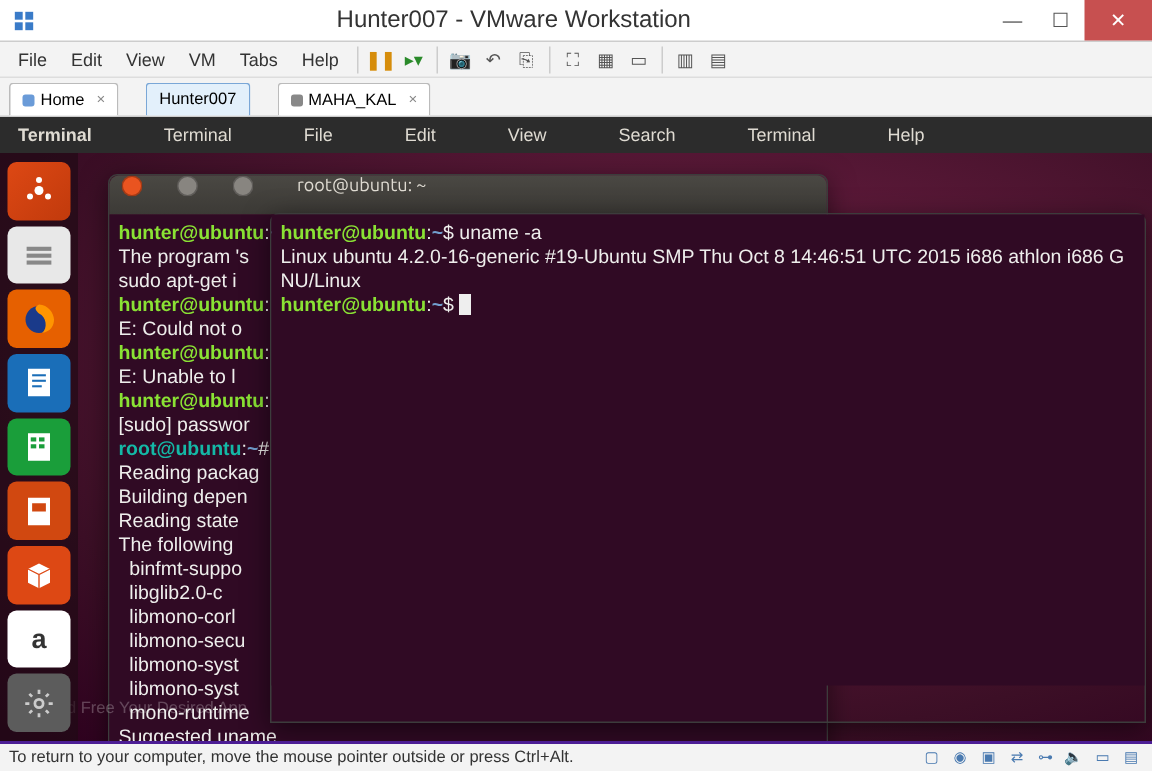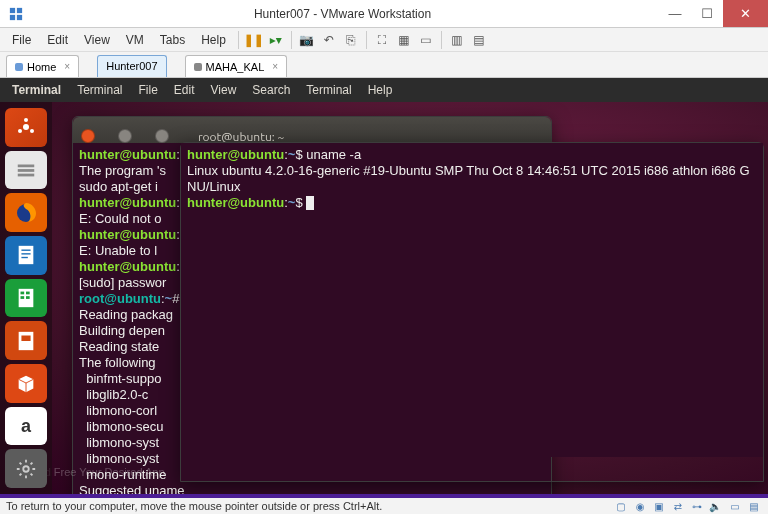--- a/index.html
+++ b/index.html
@@ -2,21 +2,21 @@
 <html><head>
 <meta charset="utf-8">
 <style>
 * { margin: 0; padding: 0; box-sizing: border-box; font-family: "Segoe UI", Tahoma, sans-serif; }
 body { width: 768px; height: 514px; overflow: hidden; background: #fff; position: relative; }
 
 
 .win-titlebar { height: 28px; background: #fff; border-bottom: 1px solid #ccc; display: flex; align-items: center; position: relative; }
 .win-icon { width: 20px; height: 20px; margin-left: 6px; display: flex; align-items: center; justify-content: center; }
 .win-icon svg { width: 14px; height: 14px; }
-.win-title { flex: 1; text-align: center; font-size: 12px; color: #333; }
+.win-title { flex: 1; text-align: center; font-size: 16px; color: #333; }
 .win-controls { display: flex; height: 100%; }
 .win-btn { width: 32px; height: 100%; display: flex; align-items: center; justify-content: center; font-size: 13px; cursor: pointer; }
 .win-btn-close { background: #c75050; color: #fff; width: 45px; }
 .win-btn-min, .win-btn-max { color: #555; }
 
 
 .vm-menubar { height: 24px; background: #f3f3f3; border-bottom: 1px solid #ddd; display: flex; align-items: center; padding: 0 4px; gap: 0; }
 .vm-menu-item { padding: 2px 8px; font-size: 12px; color: #333; cursor: pointer; }
 .vm-toolbar-sep { width: 1px; height: 18px; background: #ccc; margin: 0 4px; }
 .vm-tool-btn { width: 22px; height: 20px; display: flex; align-items: center; justify-content: center; cursor: pointer; color: #555; font-size: 12px; }
@@ -26,59 +26,59 @@
 
 .vm-tabs { height: 26px; background: #f3f3f3; border-bottom: 1px solid #ccc; display: flex; align-items: flex-end; padding: 0 6px; gap: 18px; }
 .vm-tab { height: 22px; background: #fff; border: 1px solid #bbb; border-bottom: none; border-radius: 3px 3px 0 0; display: flex; align-items: center; padding: 0 8px; font-size: 11px; cursor: pointer; gap: 4px; }
 .vm-tab.active { background: #e3f0fb; border-color: #7aa7d7; flex-direction: column; }
 .tab-close { color: #888; font-size: 10px; margin-left: 4px; cursor: pointer; }
 .tab-icon { width: 8px; height: 8px; border-radius: 2px; }
 
 
 .vm-viewport { height: 416px; background: #2c001e; position: relative; overflow: hidden; }
 .ubuntu-wall { position: absolute; inset: 0; background: radial-gradient(ellipse at 60% 40%, #7a2444 0%, #5e1a3a 30%, #3c0f26 70%, #2c001e 100%); }
-.gnome-menubar { position: absolute; top: 0; left: 0; right: 0; height: 24px; background: #2c2c2c; display: flex; align-items: center; padding: 0 4px; z-index: 5; }
+.gnome-menubar { position: absolute; top: 0; left: 0; right: 0; height: 24px; background: #2c2c2c; display: flex; align-items: center; padding: 0 4px; z-index: 5; gap: 32px; }
 .gnome-menu-item { color: #dfdbd2; font-size: 12px; padding: 0 8px; cursor: pointer; }
 .gnome-menu-item.bold { font-weight: bold; }
 
 
 .unity-launcher { position: absolute; left: 0; top: 24px; bottom: 0; width: 52px; background: rgba(30, 10, 20, 0.65); z-index: 4; display: flex; flex-direction: column; align-items: center; padding: 6px 0; gap: 4px; }
 .launcher-item { width: 42px; height: 42px; border-radius: 6px; display: flex; align-items: center; justify-content: center; cursor: pointer; font-size: 20px; color: #fff; }
 .launcher-item.dash { background: linear-gradient(135deg, #dd4814, #c13a0c); }
 .launcher-item.files { background: #e8e8e8; color: #555; }
 .launcher-item.firefox { background: #e66000; }
 .launcher-item.writer { background: #1a6eb8; }
 .launcher-item.calc { background: #1a9e3a; }
 .launcher-item.impress { background: #d14810; }
 .launcher-item.software { background: #dd4814; }
 .launcher-item.amazon { background: #fff; color: #333; font-size: 18px; font-weight: bold; }
 .launcher-item.settings { background: #5c5c5c; }
 
 
 .term-win { position: absolute; border: 1px solid #3c3c3c; border-radius: 6px 6px 0 0; box-shadow: 0 4px 18px rgba(0,0,0,0.5); font-family: "Ubuntu Mono", "DejaVu Sans Mono", monospace; }
-.term-titlebar { height: 26px; background: linear-gradient(#4a4843, #3c3a36); border-radius: 6px 6px 0 0; display: flex; align-items: flex-end; padding: 0 8px; gap: 23px; }
+.term-titlebar { height: 26px; background: linear-gradient(#4a4843, #3c3a36); border-radius: 6px 6px 0 0; display: flex; align-items: flex-start; padding: 0 8px; gap: 23px; }
 .term-titlebar-focused { background: linear-gradient(#55524d, #44423e); }
 .term-btn { width: 14px; height: 14px; border-radius: 50%; border: 1px solid rgba(0,0,0,0.3); }
 .term-btn-close { background: #e95420; }
 .term-btn-min { background: #888580; }
 .term-btn-max { background: #888580; }
 .term-title { color: #dfdbd2; font-size: 12px; margin-left: 6px; font-family: "Ubuntu", sans-serif; }
 .term-body { background: #300a24; padding: 4px 6px; font-size: 13px; line-height: 16px; color: #eee; white-space: pre; overflow: hidden; }
 .tb-bg-green { color: #8ae234; font-weight: bold; }
 .tb-bg-blue { color: #729fcf; font-weight: bold; }
 .tb-red { color: #14b8a6; font-weight: bold; }
 .tb-white { color: #eeeeec; }
 .term-cursor { display: inline-block; width: 8px; height: 14px; background: #eee; vertical-align: text-bottom; }
 
 
 .watermark { position: absolute; left: 30px; bottom: 16px; color: rgba(255,255,255,0.25); font-size: 11px; z-index: 2; }
 .watermark-big { position: absolute; left: 8px; bottom: 34px; color: rgba(255,255,255,0.18); font-size: 22px; font-weight: bold; z-index: 2; letter-spacing: 2px;}
 
 
-.vm-statusbar { height: 20px; background: #f3f3f3; border-top: 4px solid #4c1d95; display: flex; align-items: center; padding: 0 6px; font-size: 11px; color: #333; }
+.vm-statusbar { height: 20px; background: #f3f3f3; border-top: 2px solid #4c1d95; display: flex; align-items: center; padding: 0 6px; font-size: 11px; color: #333; }
 .vm-statusbar .spacer { flex: 1; }
 .status-icon { width: 16px; height: 14px; margin-left: 3px; display: flex; align-items: center; justify-content: center; color: #4a7ab0; font-size: 10px; }
 </style>
 </head>
 <body>
 
 <div class="win-titlebar">
   <div class="win-icon">
     <svg viewBox="0 0 16 16">
         <rect x="1" y="1" width="6" height="6" fill="#3a7bc8"></rect>

